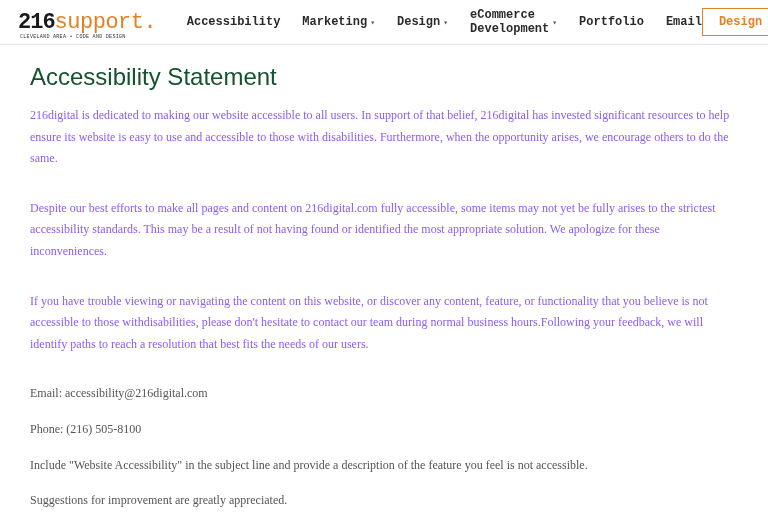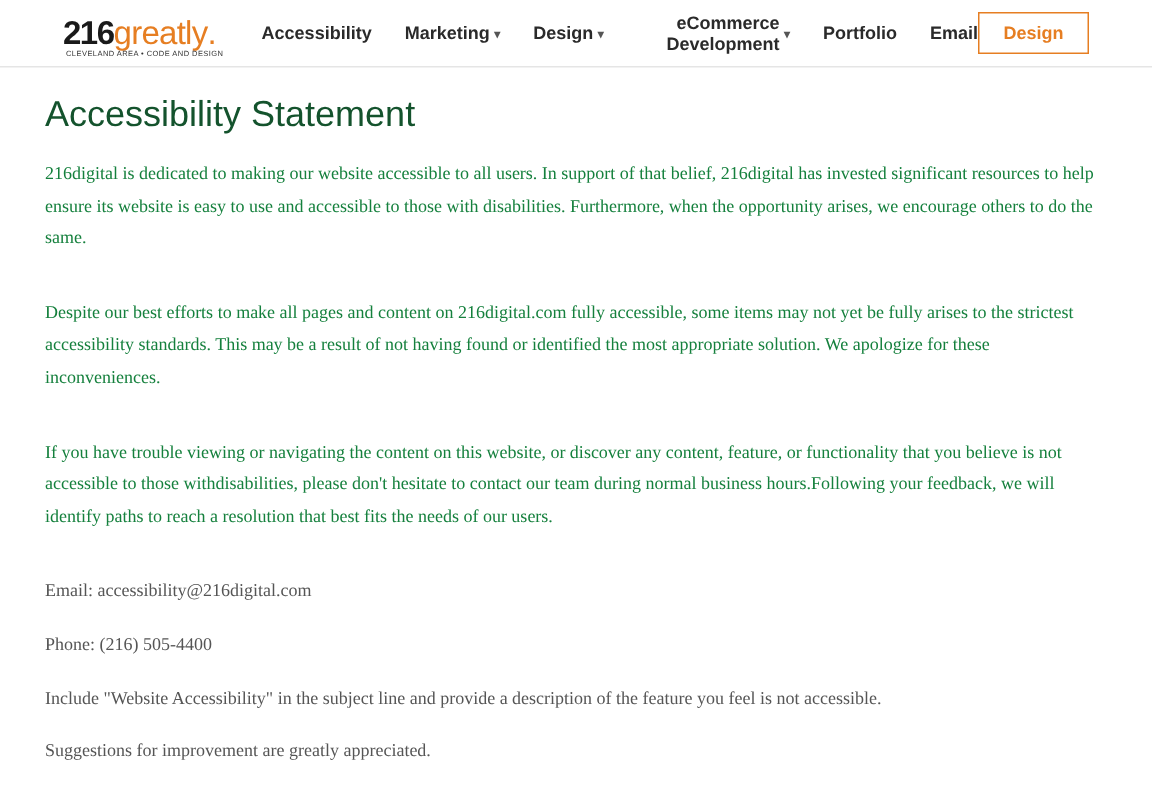--- a/index.html
+++ b/index.html
@@ -11,23 +11,23 @@
       font-family: Georgia, 'Times New Roman', serif;
       background: #ffffff;
       color: #333;
       width: 768px;
       height: 524px;
       overflow: hidden;
     }
     .header {
       display: flex;
       align-items: center;
-      padding: 8px 42px;
+      padding: 8px 18px;
       border-bottom: 1px solid #e5e5e5;
-      font-family: Liberation Sans, sans-serif;
+      font-family: Liberation Mono, monospace;
     }
     .logo {
       display: flex;
       align-items: baseline;
       margin-right: 30px;
     }
     .logo-216 {
       font-weight: 900;
       font-size: 22px;
       color: #1a1a1a;
@@ -58,21 +58,20 @@
       flex: 1;
     }
     .nav-item {
       font-size: 12px;
       font-weight: 600;
       color: #2a2a2a;
       cursor: pointer;
       display: flex;
       align-items: center;
       gap: 3px;
-      text-align: right;
     }
     .chevron {
       font-size: 8px;
       color: #555;
     }
     .contact-btn {
       border: 1.5px solid #e67e22;
       color: #e67e22;
       padding: 6px 16px;
       font-size: 12px;
@@ -87,42 +86,42 @@
     .page-title {
       font-family: -apple-system, Helvetica, Arial, sans-serif;
       font-size: 24px;
       font-weight: 500;
       color: #14532d;
       margin-bottom: 14px;
     }
     .paragraph {
       font-size: 12px;
       line-height: 1.8;
-      color: #15803d;
+      color: #8b5cf6;
       margin-bottom: 28px;
     }
     .paragraph:last-child {
       margin-bottom: 0;
     }
     .contact-line {
       font-size: 12px;
       line-height: 1.8;
       color: #555;
       margin-bottom: 14px;
     }
     .contact-block {
     }
   </style>
 </head>
 <body>
 
 <div class="header">
   <div class="logo">
     <span class="logo-216">216</span>
-      <span class="logo-digital">greatly</span>
+      <span class="logo-digital">support</span>
       <span class="logo-dot">.</span>
     <span class="logo-tagline">CLEVELAND AREA • CODE AND DESIGN</span>
   </div>
   <nav class="nav">
     <div class="nav-item">
       <span>Accessibility</span>
     </div>
     <div class="nav-item">
       <span>Marketing</span>
       <span class="chevron">▾</span>
@@ -145,17 +144,17 @@
   <button class="contact-btn">Design</button>
 </div>
 
 <div class="content">
   <h1 class="page-title">Accessibility Statement</h1>
   <p class="paragraph">216digital is dedicated to making our website accessible to all users. In support of that belief, 216digital has invested significant resources to help ensure its website is easy to use and accessible to those with disabilities. Furthermore, when the opportunity arises, we encourage others to do the same.</p>
   <p class="paragraph">Despite our best efforts to make all pages and content on 216digital.com fully accessible, some items may not yet be fully arises to the strictest accessibility standards. This may be a result of not having found or identified the most appropriate solution. We apologize for these inconveniences.</p>
   <p class="paragraph">If you have trouble viewing or navigating the content on this website, or discover any content, feature, or functionality that you believe is not accessible to those withdisabilities, please don't hesitate to contact our team during normal business hours.Following your feedback, we will identify paths to reach a resolution that best fits the needs of our users.</p>
   <div class="contact-block">
     <p class="contact-line">Email: accessibility@216digital.com</p>
-    <p class="contact-line">Phone: (216) 505-4400</p>
+    <p class="contact-line">Phone: (216) 505-8100</p>
   </div>
   <p class="contact-line">Include "Website Accessibility" in the subject line and provide a description of the feature you feel is not accessible.</p>
   <p class="contact-line">Suggestions for improvement are greatly appreciated.</p>
 </div>
 
 </body></html>

